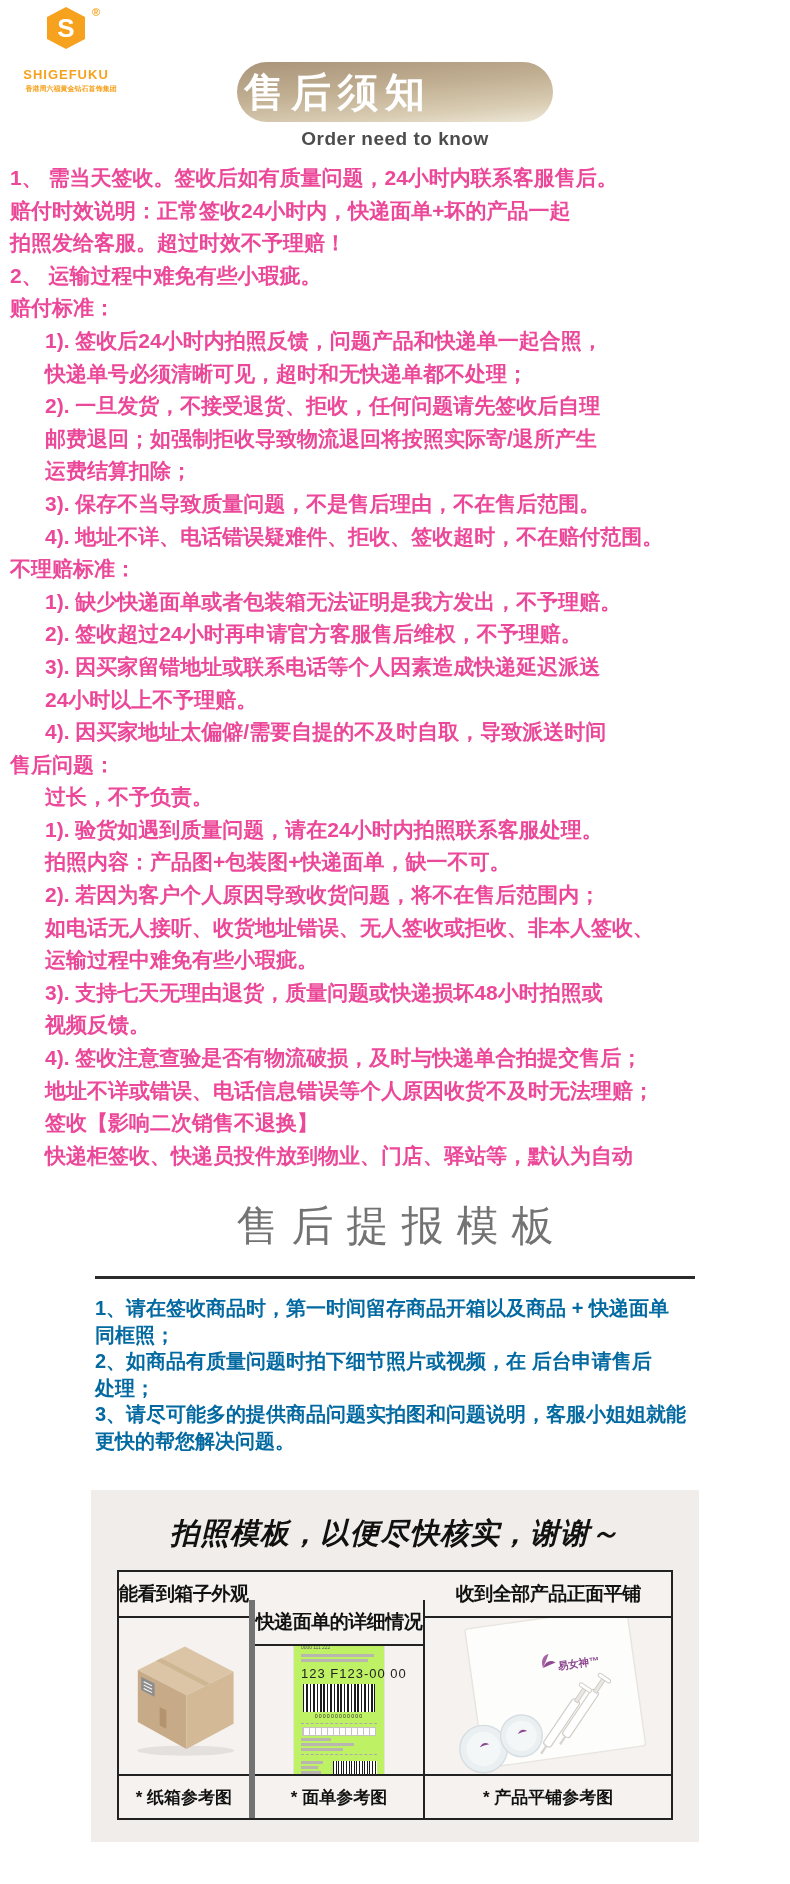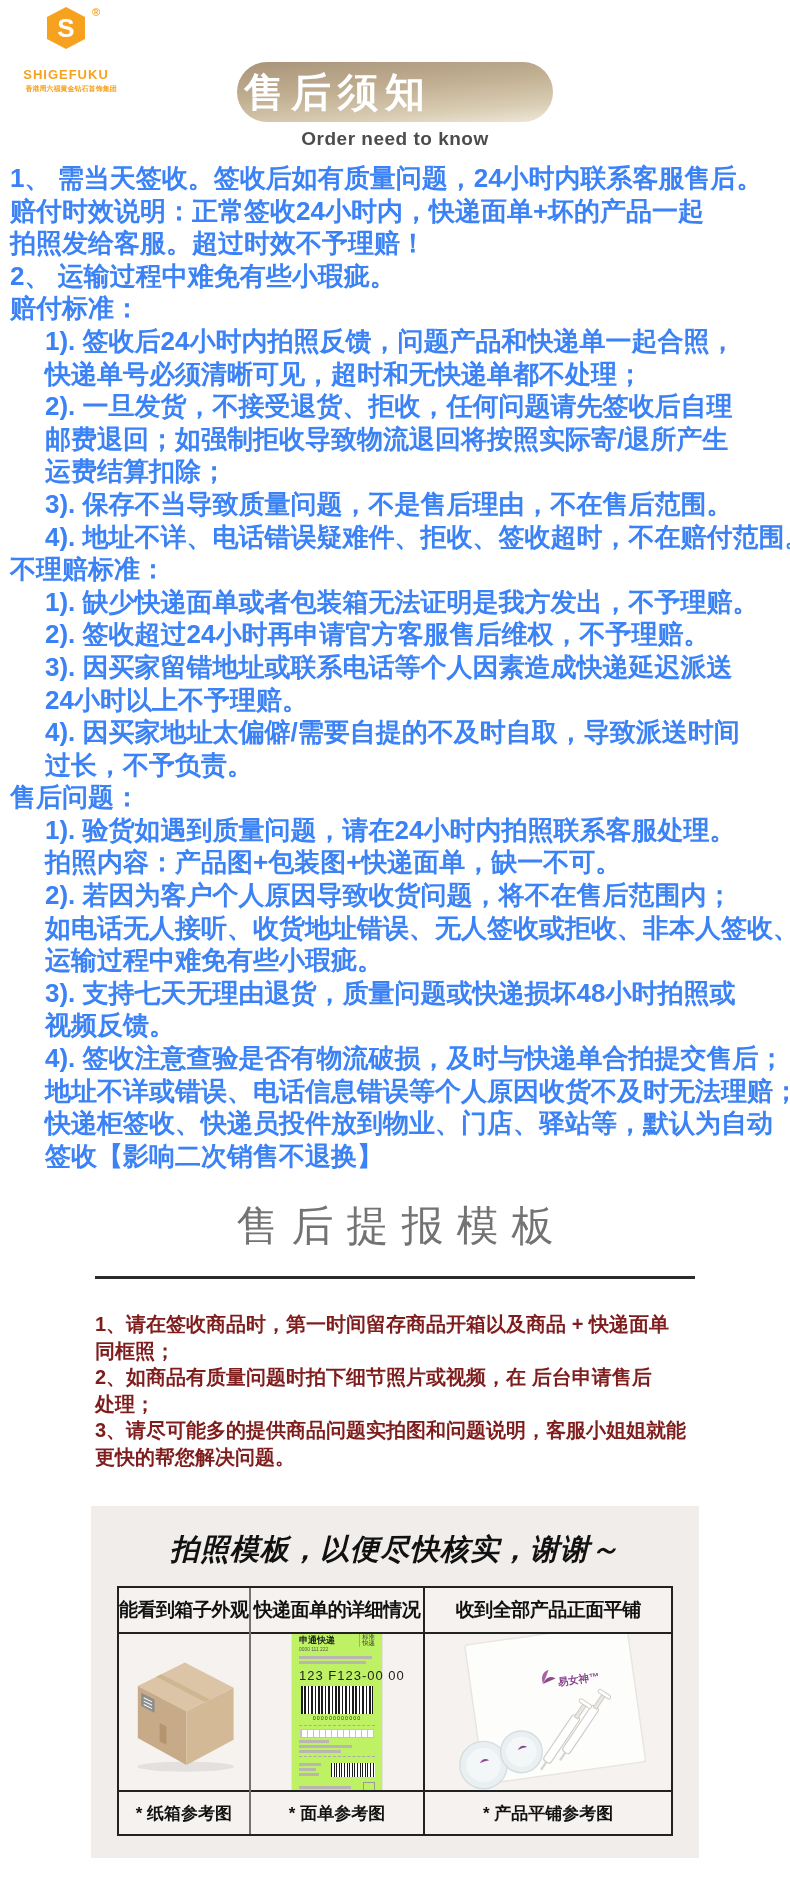--- a/index.html
+++ b/index.html
@@ -15,38 +15,38 @@
   .brand-sub{font-size:9px;color:#F6A21E;margin-top:2px;transform:scale(0.78);transform-origin:center top;white-space:nowrap;font-weight:700;}
 
   
   .pill{width:316px;height:60px;margin:62px auto 0;border-radius:32px;
         background:linear-gradient(175deg,#a9947a 0%,#c2b093 45%,#d9cdb4 78%,#efe8d8 100%);
         display:flex;align-items:center;justify-content:flex-start;}
   .pill span{color:#ffffff;font-size:40px;font-weight:700;letter-spacing:7px;text-indent:7px;}
   .subtitle{margin-top:6px;text-align:center;color:#4c4c4c;font-size:19px;font-weight:700;letter-spacing:0.5px;line-height:22px;}
 
   
-  .notice{margin:12px 6px 12px 10px;font-size:26px;line-height:32.6px;font-weight:700;color:#3b82f6;}
+  .notice{margin:12px 6px 12px 10px;font-size:21px;line-height:32.6px;font-weight:700;color:#ec4899;}
   .notice .nline{white-space:nowrap;}
   .notice .indent{padding-left:35px;}
 
   
   .template-title{margin:30px 0 0;text-align:center;font-size:42px;font-weight:400;
                   letter-spacing:13px;text-indent:13px;color:#737373;line-height:48px;}
   .template-hr{width:600px;margin:26px auto 0;border-top:3px solid #2b2b2b;height:0;}
-  .template-list{width:600px;margin:32px auto 0;font-size:20px;line-height:26.5px;font-weight:700;color:#7f1d1d;}
+  .template-list{width:600px;margin:16px auto 0;font-size:20px;line-height:26.5px;font-weight:700;color:#0369a1;}
 
   
   .photo-panel{width:608px;height:352px;margin:36px auto 0;background:#f0edea;
                box-sizing:border-box;padding:24px 26px 26px;}
   .panel-title{text-align:center;font-size:29px;font-weight:700;letter-spacing:1px;color:#111;font-style:italic;}
   .photo-table{margin-top:16px;display:flex;border:2.5px solid #222;background:#f5f2ef;height:250px;box-sizing:border-box;}
   .pcol{display:flex;flex-direction:column;box-sizing:border-box;}
   .pcol1{width:23.5%;}
-  .pcol2{width:32%;border-left:2px solid #737373;border-right:2px solid #222;}
+  .pcol2{width:32%;border-left:6px solid #737373;border-right:2px solid #222;margin-top:28px;}
   .pcol3{width:44.5%;}
   .phead{height:44px;border-bottom:2px solid #222;display:flex;align-items:center;justify-content:center;
          font-size:19px;font-weight:700;letter-spacing:-0.5px;white-space:nowrap;color:#111;}
   .pimg{flex:1;display:flex;align-items:center;justify-content:center;overflow:hidden;}
   .pcap{height:42px;border-top:2px solid #222;display:flex;align-items:center;justify-content:center;
         font-size:17px;font-weight:700;color:#111;white-space:nowrap;}
 
   
   .waybill{width:90px;height:168px;background:#bef264;box-shadow:0 0 0 1px #e6e2dd;padding:6px 7px;box-sizing:border-box;}
   .wb-top{display:flex;justify-content:space-between;align-items:flex-start;}
@@ -101,33 +101,33 @@
       <div class="nline indent">邮费退回；如强制拒收导致物流退回将按照实际寄/退所产生</div>
       <div class="nline indent">运费结算扣除；</div>
       <div class="nline indent">3). 保存不当导致质量问题，不是售后理由，不在售后范围。</div>
       <div class="nline indent">4). 地址不详、电话错误疑难件、拒收、签收超时，不在赔付范围。</div>
       <div class="nline">不理赔标准：</div>
       <div class="nline indent">1). 缺少快递面单或者包装箱无法证明是我方发出，不予理赔。</div>
       <div class="nline indent">2). 签收超过24小时再申请官方客服售后维权，不予理赔。</div>
       <div class="nline indent">3). 因买家留错地址或联系电话等个人因素造成快递延迟派送</div>
       <div class="nline indent">24小时以上不予理赔。</div>
       <div class="nline indent">4). 因买家地址太偏僻/需要自提的不及时自取，导致派送时间</div>
+      <div class="nline">售后问题：</div>
       <div class="nline indent">过长，不予负责。</div>
-      <div class="nline">售后问题：</div>
       <div class="nline indent">1). 验货如遇到质量问题，请在24小时内拍照联系客服处理。</div>
       <div class="nline indent">拍照内容：产品图+包装图+快递面单，缺一不可。</div>
       <div class="nline indent">2). 若因为客户个人原因导致收货问题，将不在售后范围内；</div>
       <div class="nline indent">如电话无人接听、收货地址错误、无人签收或拒收、非本人签收、</div>
       <div class="nline indent">运输过程中难免有些小瑕疵。</div>
       <div class="nline indent">3). 支持七天无理由退货，质量问题或快递损坏48小时拍照或</div>
       <div class="nline indent">视频反馈。</div>
       <div class="nline indent">4). 签收注意查验是否有物流破损，及时与快递单合拍提交售后；</div>
       <div class="nline indent">地址不详或错误、电话信息错误等个人原因收货不及时无法理赔；</div>
+      <div class="nline indent">签收【影响二次销售不退换】</div>
       <div class="nline indent">快递柜签收、快递员投件放到物业、门店、驿站等，默认为自动</div>
-      <div class="nline indent">签收【影响二次销售不退换】</div>
     </section>
 
   <h2 class="template-title">售后提报模板</h2>
   <div class="template-hr"></div>
   <section class="template-list" data-list="template_section.lines">
       <div class="tline">1、请在签收商品时，第一时间留存商品开箱以及商品 + 快递面单</div>
       <div class="tline">同框照；</div>
       <div class="tline">2、如商品有质量问题时拍下细节照片或视频，在 后台申请售后</div>
       <div class="tline">处理；</div>
       <div class="tline">3、请尽可能多的提供商品问题实拍图和问题说明，客服小姐姐就能</div>

